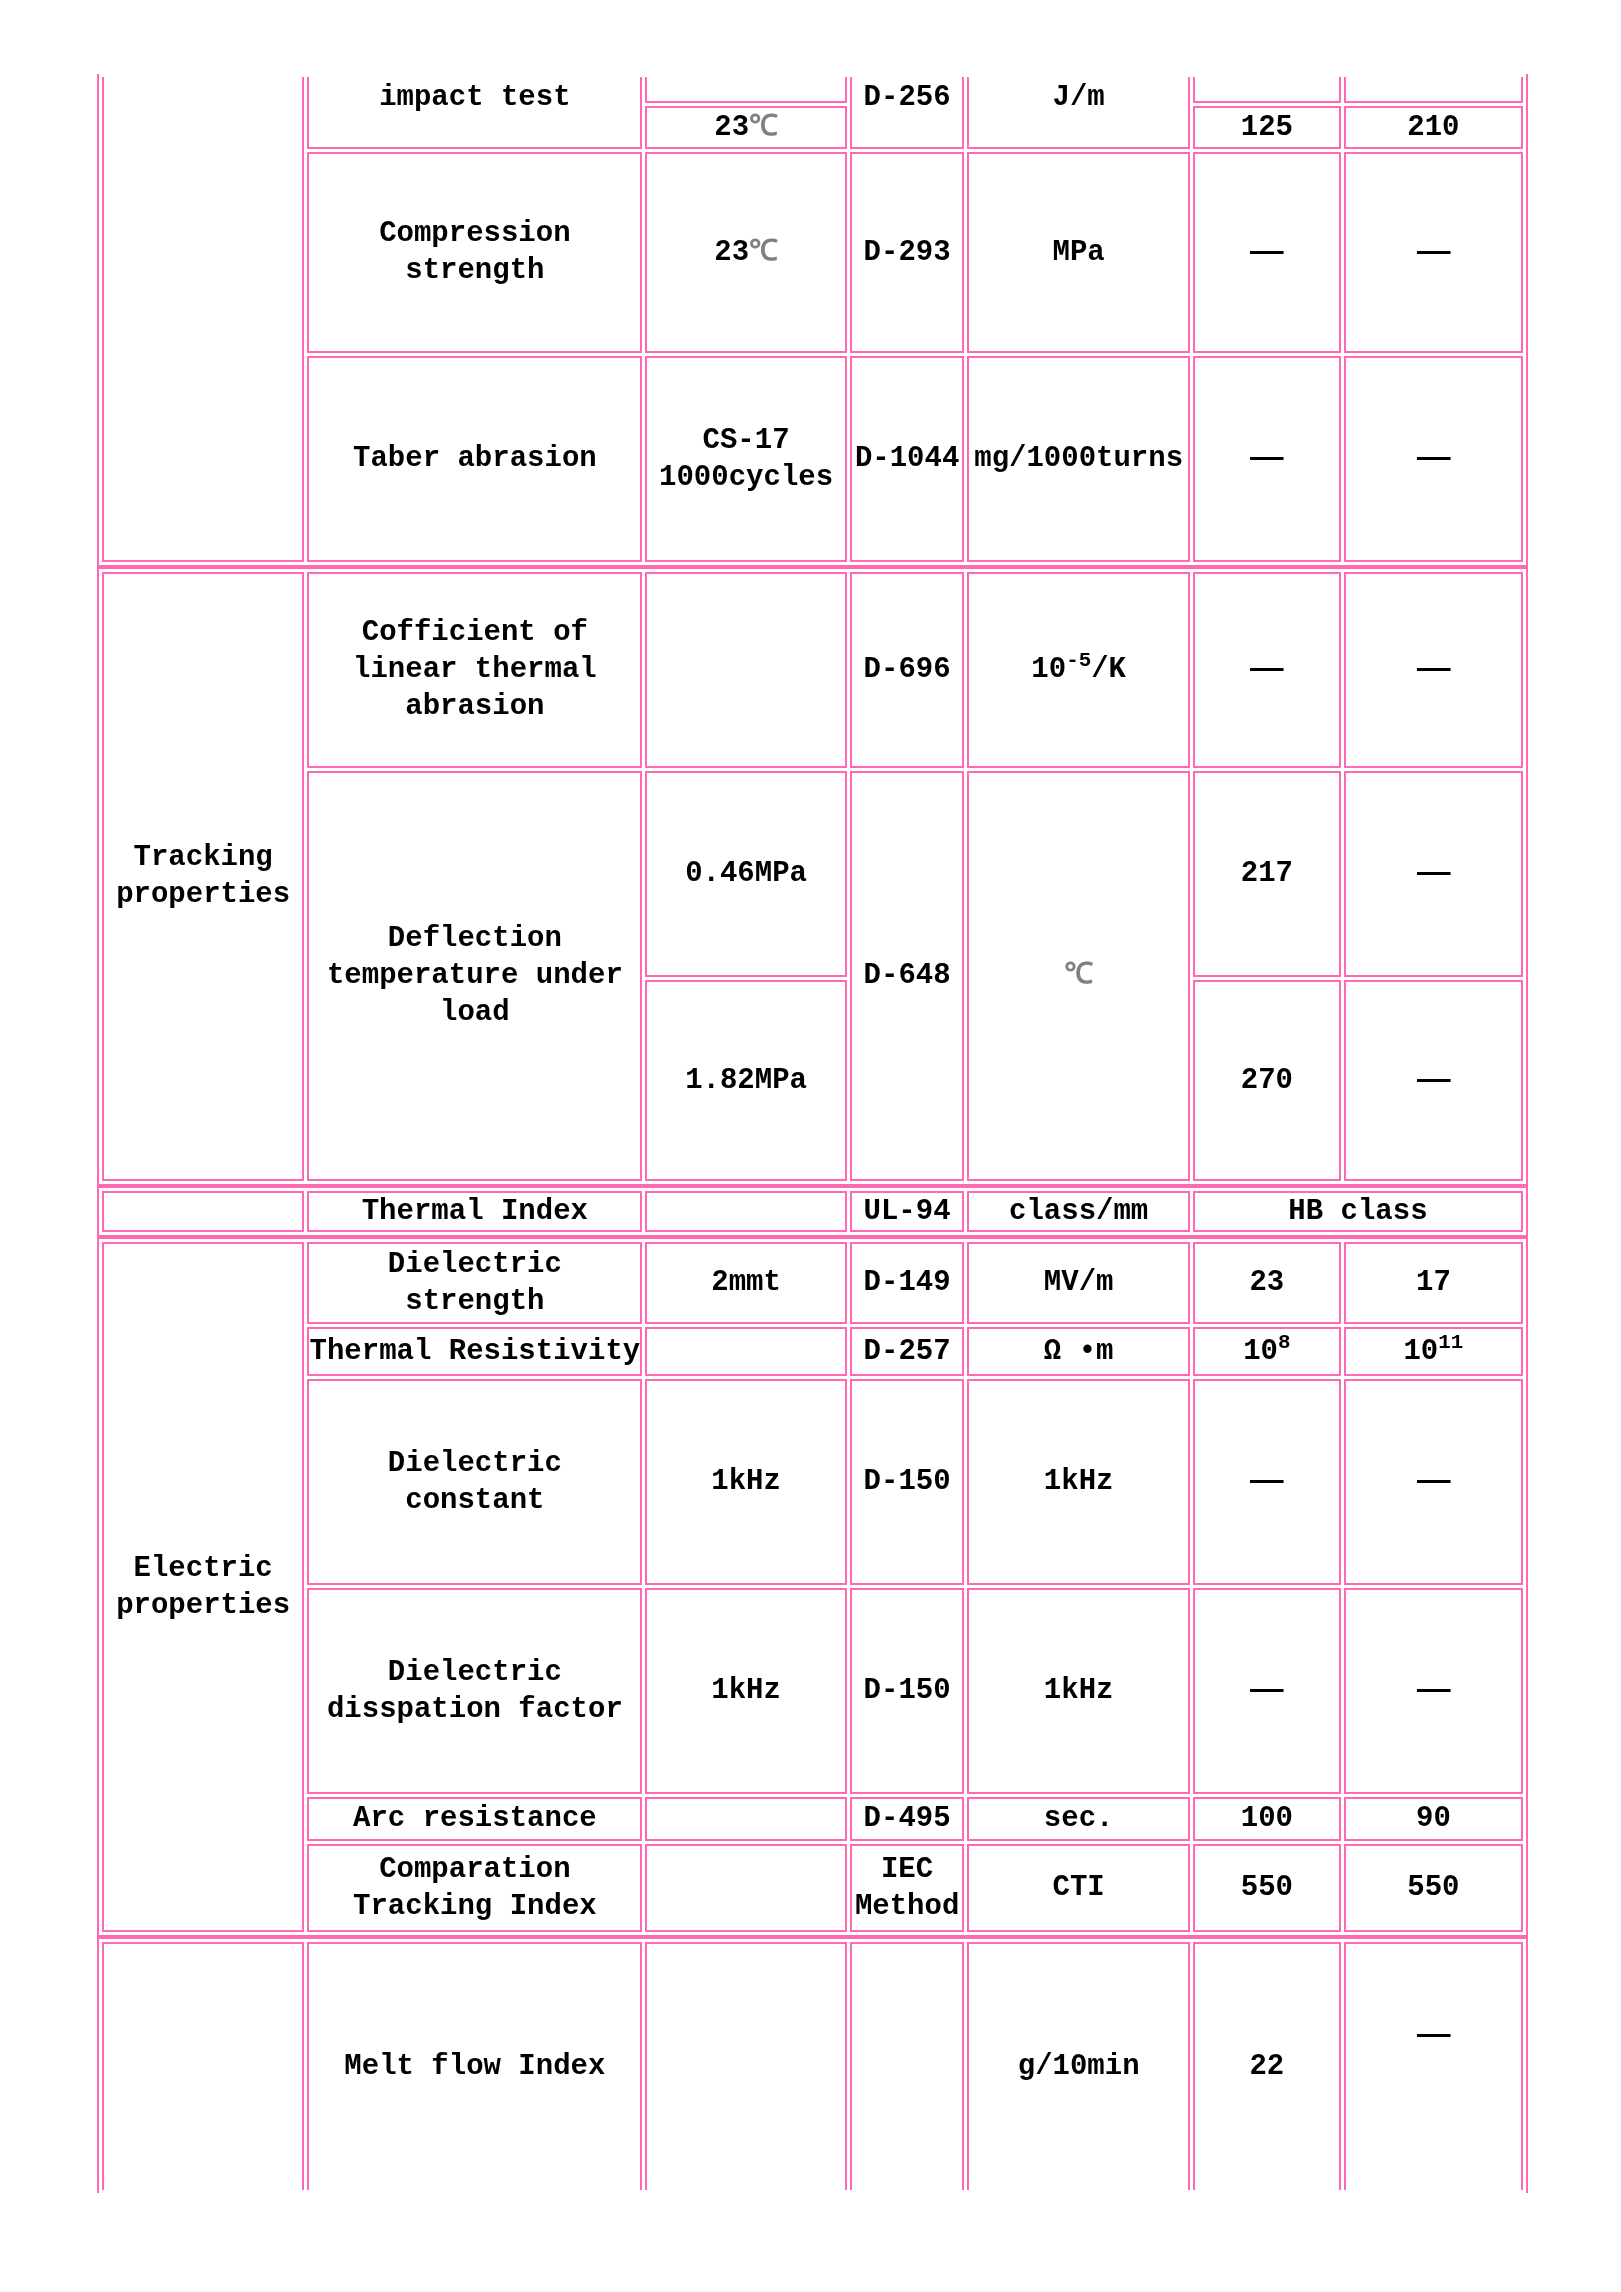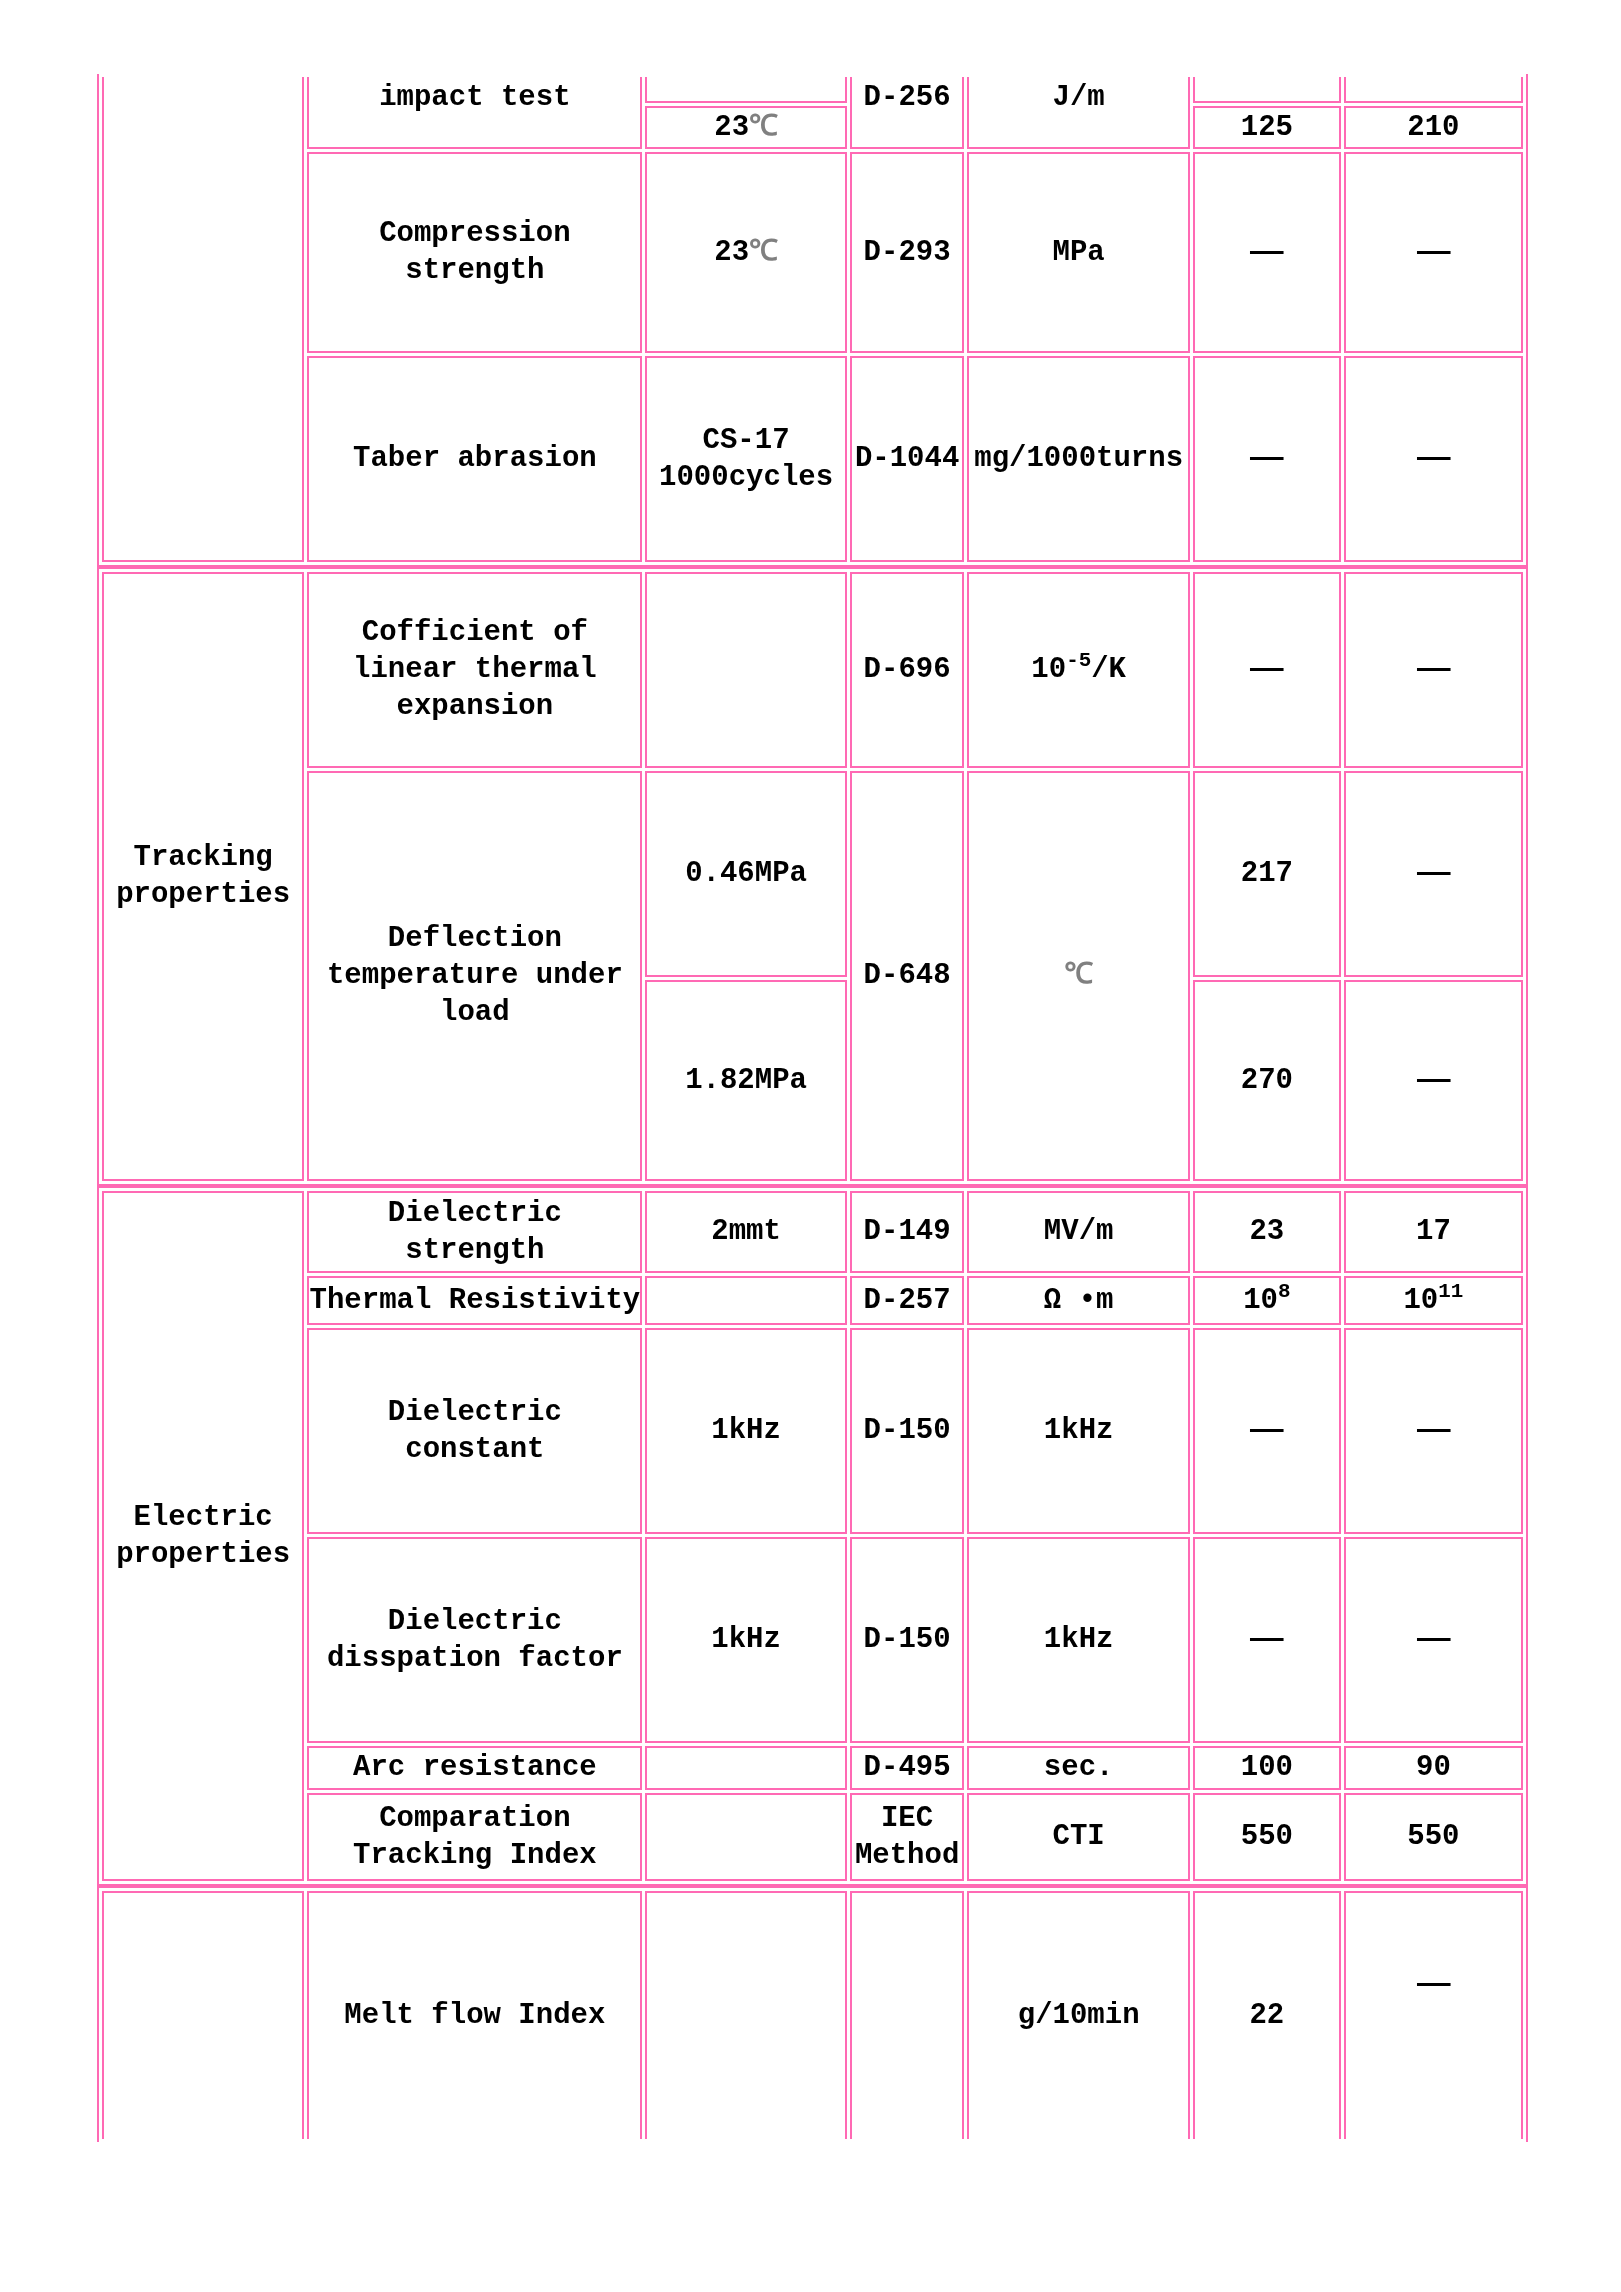--- a/index.html
+++ b/index.html
@@ -105,21 +105,21 @@
         <col style="width:221px">
         <col style="width:147px">
         <col style="width:178px">
     </colgroup>
     <tbody>
         <tr class="r200">
       <td rowspan="3">Tracking
 properties</td>
       <td>Cofficient of
 linear thermal
-expansion</td>
+abrasion</td>
       <td></td>
       <td>D-696</td>
       <td><span>10</span><sup>-5</sup><span>/K</span></td>
       <td><span class="dash">—</span></td>
       <td><span class="dash">—</span></td>
     </tr>
     <tr class="r210">
       <td rowspan="2">Deflection
 temperature under
 load</td>
@@ -130,20 +130,41 @@
       <td><span class="dash">—</span></td>
     </tr>
     <tr class="r205">
       <td>1.82MPa</td>
       <td>270</td>
       <td><span class="dash">—</span></td>
     </tr>
   </tbody>
     </table>
 
+  <table>
+    <colgroup>
+      <col style="width:201px">
+        <col style="width:333px">
+        <col style="width:200px">
+      <col style="width:114px">
+        <col style="width:221px">
+        <col style="width:147px">
+        <col style="width:178px">
+    </colgroup>
+    <tbody>
+        <tr class="r40">
+      <td></td>
+      <td>Thermal Index</td>
+      <td></td>
+      <td>UL-94</td>
+      <td>class/mm</td>
+      <td colspan="2">HB class</td>
+    </tr>
+  </tbody>
+    </table>
 
   <table>
     <colgroup>
       <col style="width:201px">
         <col style="width:333px">
         <col style="width:200px">
       <col style="width:114px">
         <col style="width:221px">
         <col style="width:147px">
         <col style="width:178px">

